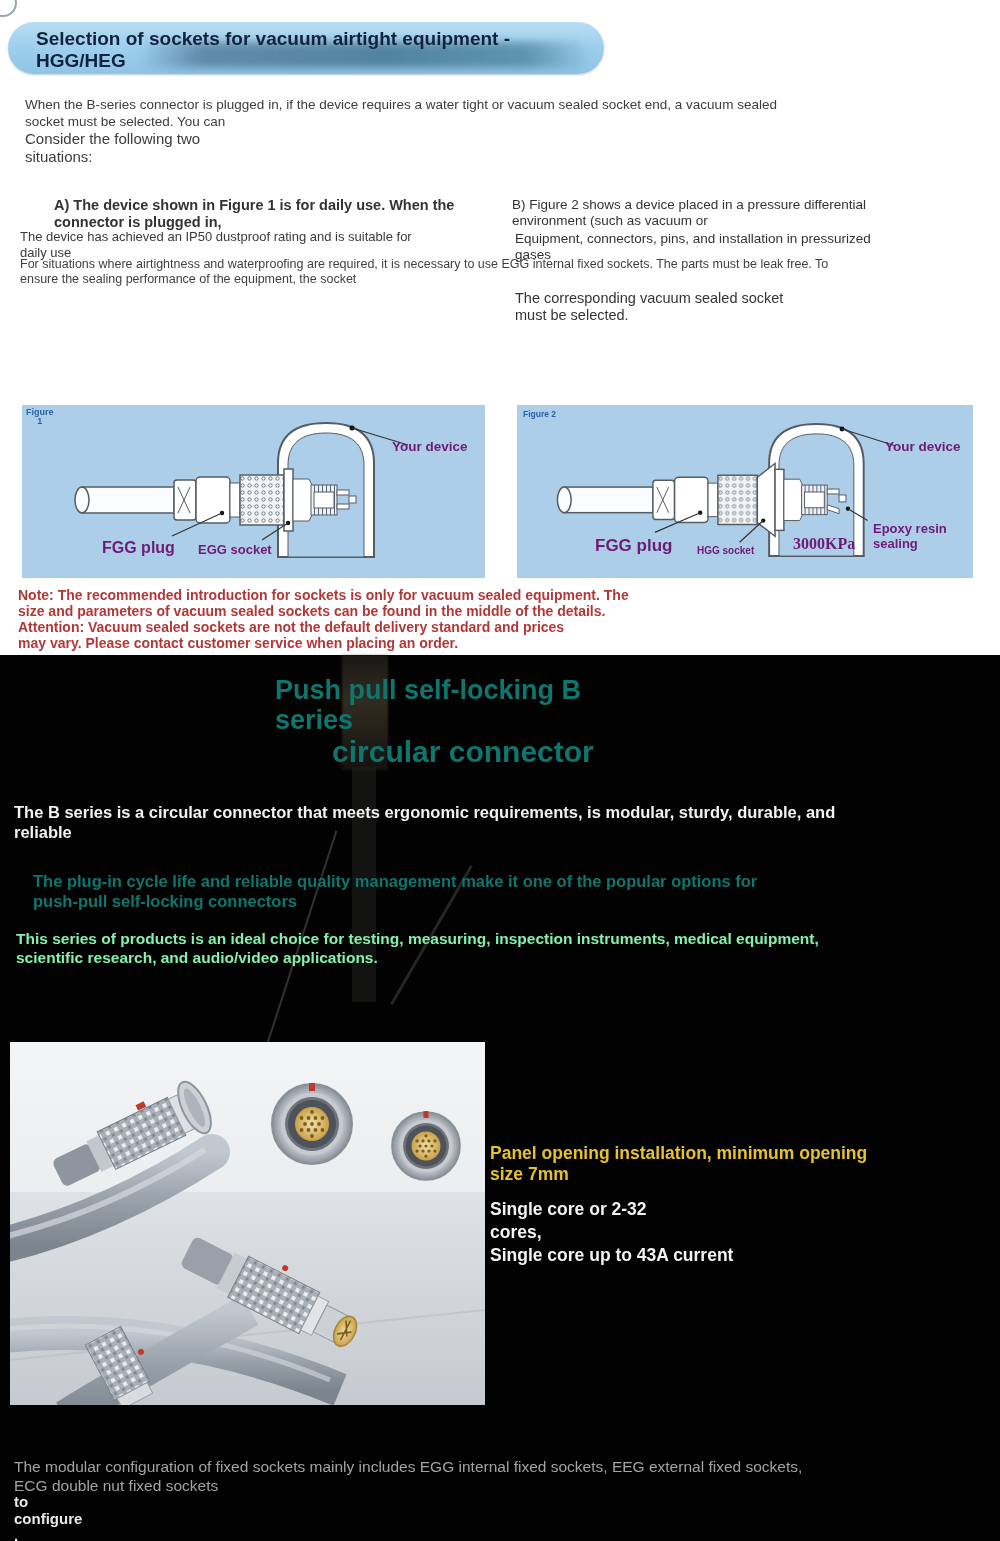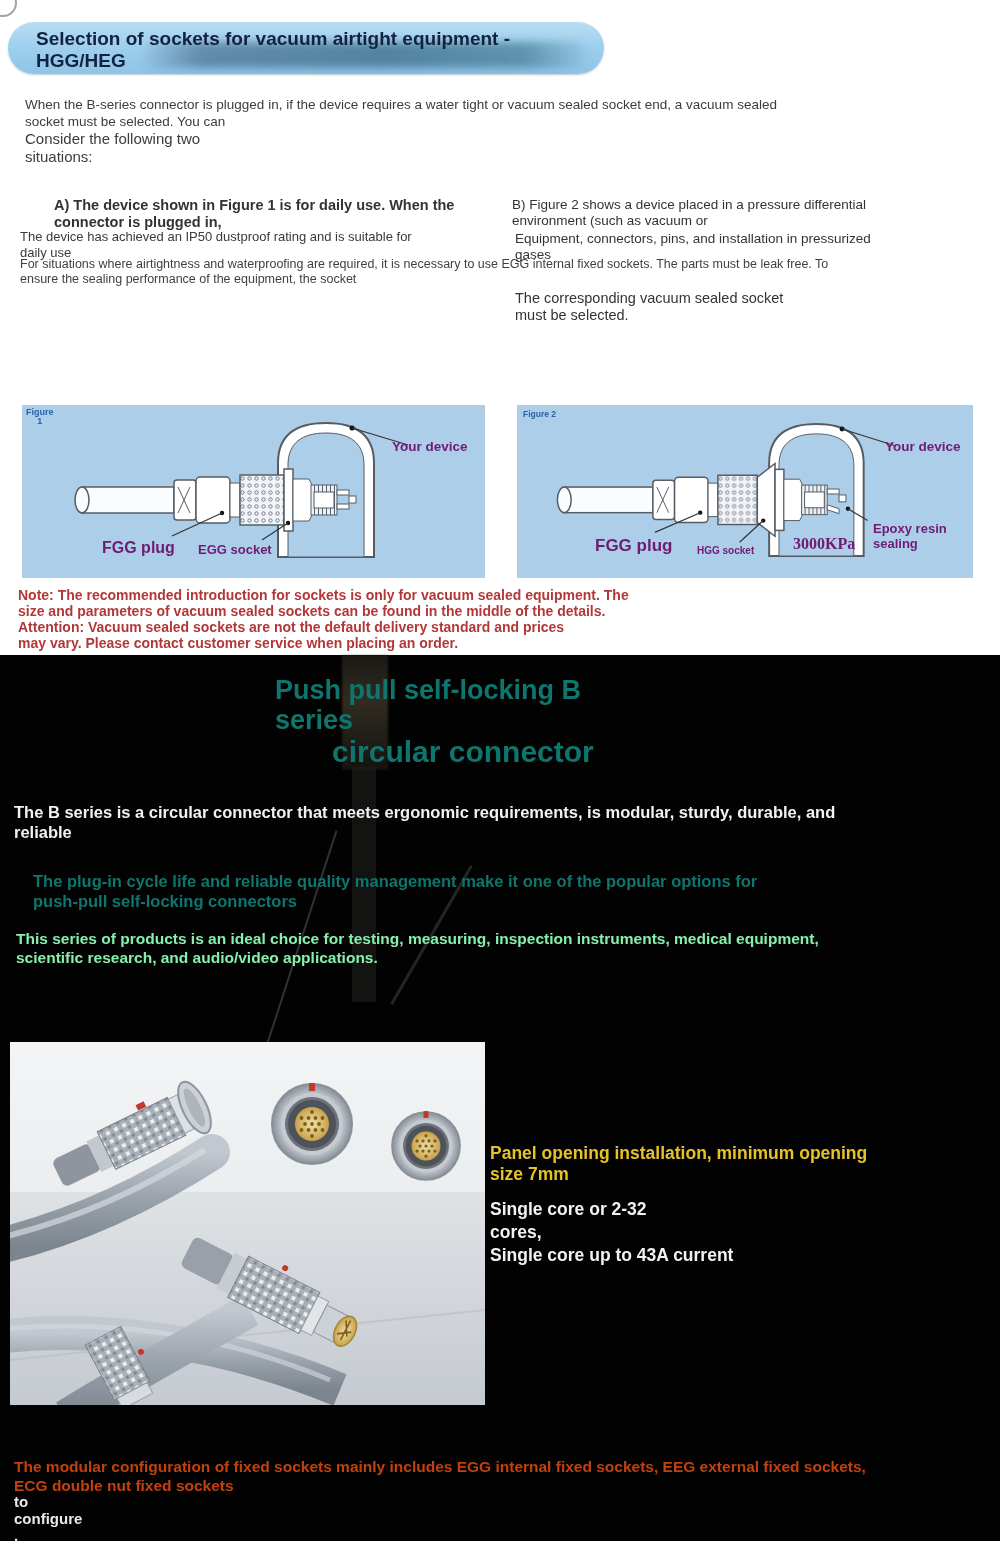--- a/index.html
+++ b/index.html
@@ -276,20 +276,20 @@
         </g>
       </svg>
     </div>
 
     <div class="t yellow" style="left:490px;top:488px;font-size:17.5px;line-height:21px;font-weight:700;">Panel opening installation, minimum opening
 size 7mm</div>
     <div class="t" style="left:490px;top:543px;font-size:17.5px;line-height:23px;font-weight:700;color:#f2f2f2;">Single core or 2-32
 cores,</div>
     <div class="t" style="left:490px;top:590px;font-size:17.5px;font-weight:700;color:#f2f2f2;">Single core up to 43A current</div>
 
-    <div class="t" style="left:14px;top:802px;font-size:15.5px;line-height:19px;font-weight:700;color:#c2410c;">The modular configuration of fixed sockets mainly includes EGG internal fixed sockets, EEG external fixed sockets,
+    <div class="t" style="left:14px;top:802px;font-size:15.5px;line-height:19px;font-weight:400;color:#a3a3a3;">The modular configuration of fixed sockets mainly includes EGG internal fixed sockets, EEG external fixed sockets,
 ECG double nut fixed sockets</div>
     <div class="t" style="left:14px;top:838px;font-size:15px;font-weight:700;color:#e9e9e9;">to</div>
     <div class="t" style="left:14px;top:855px;font-size:15px;font-weight:700;color:#e9e9e9;">configure</div>
     <div class="t" style="left:14px;top:872px;font-size:15px;font-weight:700;color:#e9e9e9;">.</div>
   </div>
 
 </div>
 
 </body></html>

